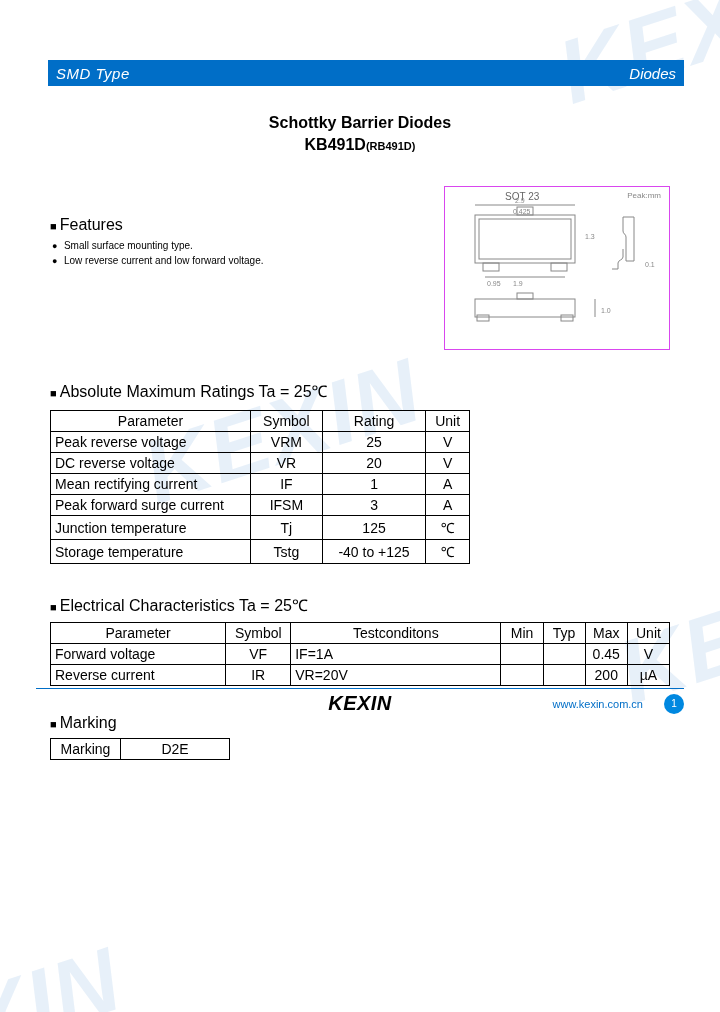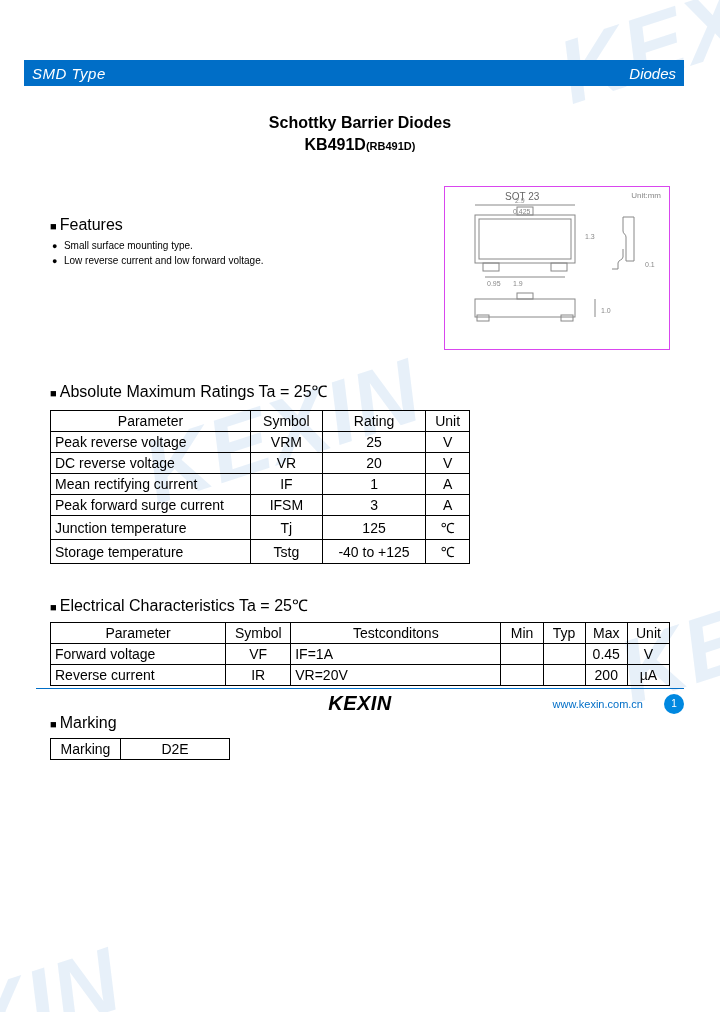--- a/index.html
+++ b/index.html
@@ -18,21 +18,21 @@
     font-size: 90px;
     font-weight: bold;
     font-style: italic;
     transform: rotate(-18deg);
     pointer-events: none;
     letter-spacing: 2px;
     z-index: 1;
   }
   .content { position: relative; z-index: 2; }
   .header-bar {
-    margin: 60px 36px 0 24px;
+    margin: 60px 36px 0 48px;
     height: 26px;
     background: #006ec7;
     color: #fff;
     display: flex;
     justify-content: space-between;
     align-items: center;
     font-size: 15px;
     font-style: italic;
   }
   .header-bar .left { padding-left: 8px; letter-spacing: 0.5px; }
@@ -122,21 +122,21 @@
   <div class="main">
 
     <div class="features">
       <div class="features-left">
         <div class="section-hdr">Features</div>
         <div class="feat-item">Small surface mounting type.</div>
         <div class="feat-item">Low reverse current and low forward voltage.</div>
       </div>
       <div class="pkg-box">
         <div class="pkgname">SOT 23</div>
-        <div class="unit">Unit:mm</div>
+        <div class="unit">Peak:mm</div>
         <svg class="pkg-svg" width="226" height="164">
           <g stroke="#888" fill="none" stroke-width="1">
 
             <rect x="30" y="28" width="100" height="48"></rect>
             <rect x="34" y="32" width="92" height="40"></rect>
 
             <rect x="72" y="20" width="16" height="8"></rect>
             <rect x="38" y="76" width="16" height="8"></rect>
             <rect x="106" y="76" width="16" height="8"></rect>
 

